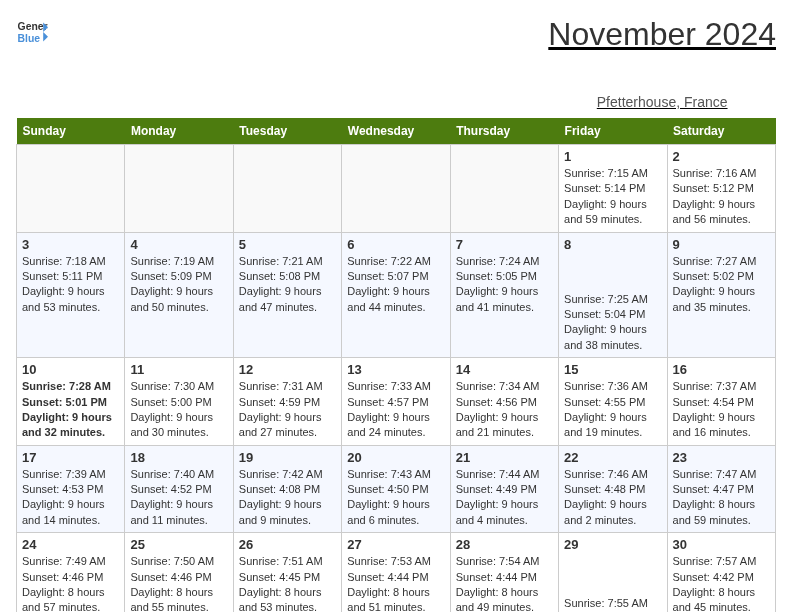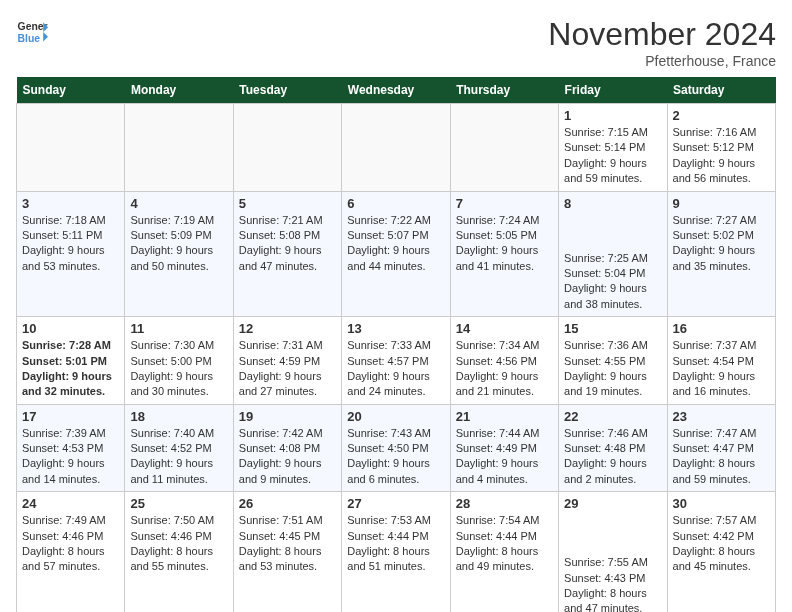--- a/index.html
+++ b/index.html
@@ -19,38 +19,40 @@
     .logo {
       display: flex;
       align-items: center;
       gap: 2px;
     }
     .logo-icon {
       width: 32px;
       height: 32px;
     }
     .title-area {
-      text-align: right;
+      text-align: center;
+      text-decoration: underline;
     }
     .month-title {
       font-size: 32px;
       font-weight: normal;
       color: #333;
     }
     .location {
       font-size: 14px;
       color: #555;
+      margin-top: 41px;
     }
     table {
       width: 100%;
       border-collapse: collapse;
       font-size: 10.5px;
     }
     thead tr th {
-      background-color: #14532d;
+      background-color: #4d7c0f;
       color: #fff;
       text-align: left;
       padding: 6px 6px;
       font-size: 12px;
       font-weight: bold;
     }
     tbody tr td {
       border: 1px solid #ccc;
       vertical-align: top;
       padding: 4px 5px;

